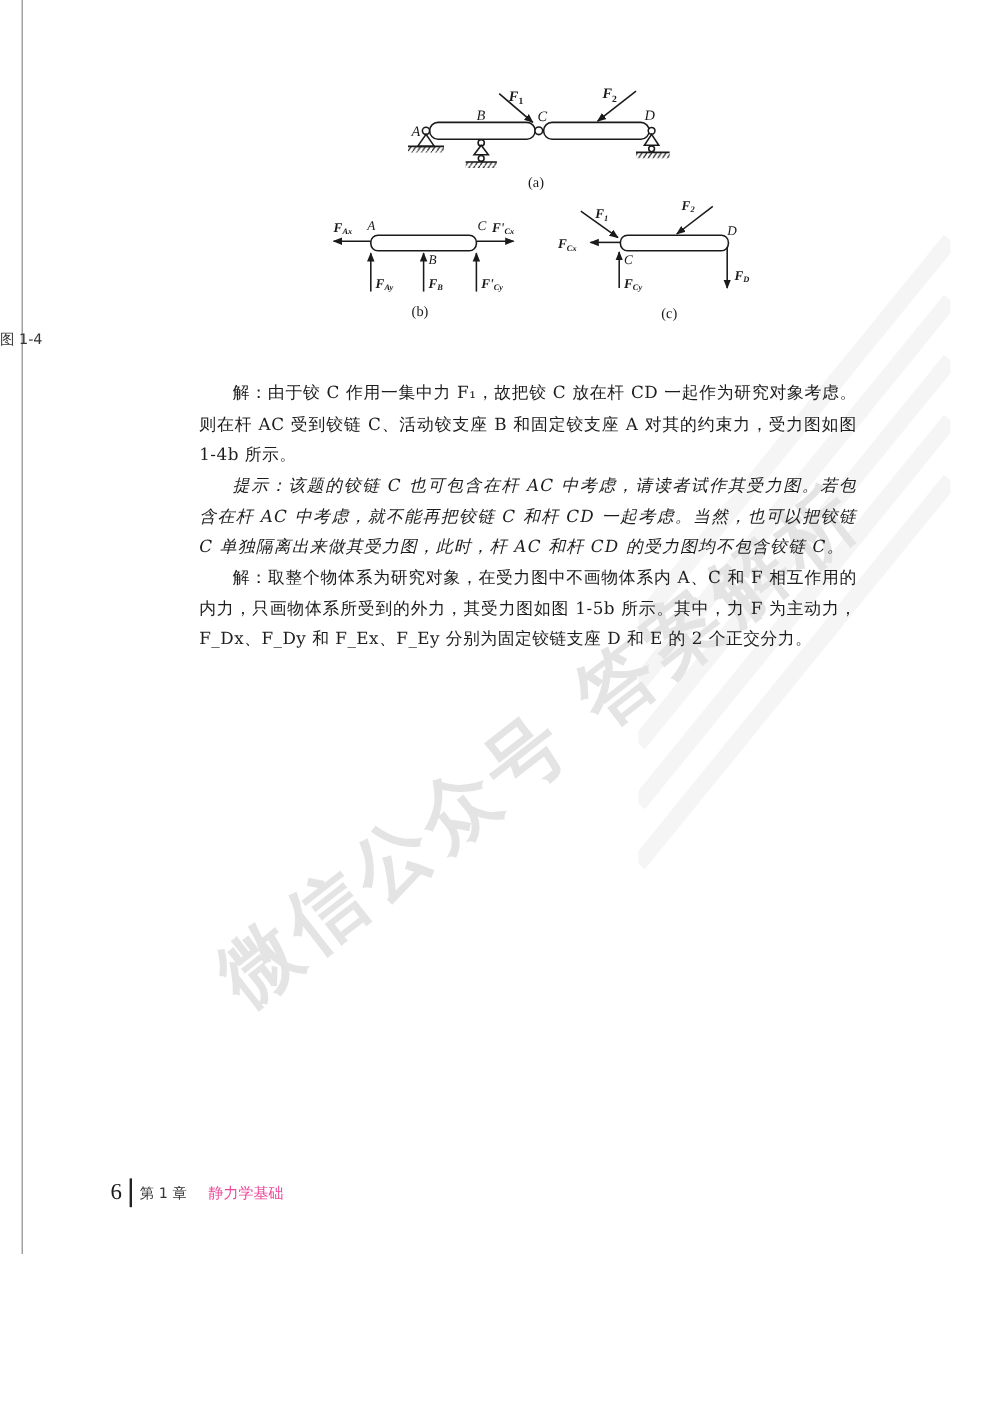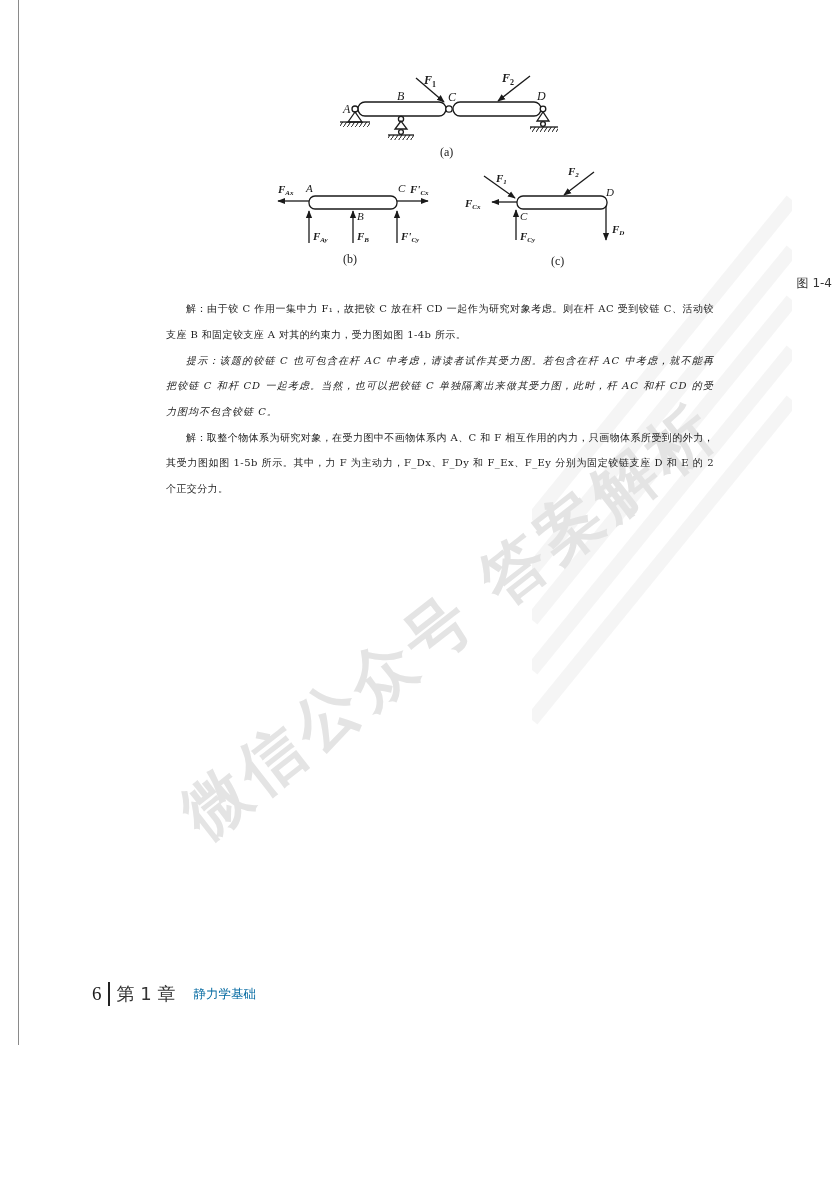--- a/index.html
+++ b/index.html
@@ -12,37 +12,37 @@
       position: absolute; left: 190px; top: 470px; width: 520px; height: 300px;
       transform: rotate(-38deg); transform-origin: center;
       font-family: "DejaVu Sans", sans-serif; font-size: 64px; font-weight: bold; color: #e4e4e4;
       letter-spacing: 6px; white-space: nowrap; pointer-events: none; z-index: 0;
       display: flex; align-items: center; justify-content: center;
     }
     .stripes { position: absolute; right: 40px; top: 160px; width: 260px; height: 820px; z-index: 0; opacity: 0.5; }
     .figure-area { position: absolute; left: 0; top: 0; width: 832px; height: 300px; z-index: 1; }
     svg text { font-family: "Liberation Serif", "DejaVu Serif", serif; }
     .fig-caption {
-      position: absolute; top: 275px; left: 0; width: 832px; text-align: right;
+      position: absolute; top: 275px; left: 0; width: 832px; text-align: left;
       font-family: "DejaVu Sans", sans-serif; font-size: 12px; color: #333;
     }
     .body-text {
-      position: absolute; left: 166px; top: 296px; width: 548px; z-index: 2;
-      font-size: 10px; line-height: 25.5px; letter-spacing: 0.4px; text-align: justify;
+      position: absolute; left: 166px; top: 316px; width: 548px; z-index: 2;
+      font-size: 14px; line-height: 25.5px; letter-spacing: 0.4px; text-align: justify;
     }
     .body-text p { margin: 0 0 0.5px 0; text-indent: 2em; }
     .body-text p.tip { font-family: "DejaVu Serif", serif; font-style: italic; letter-spacing: 1px; }
     .footer {
       position: absolute; left: 92px; top: 982px; display: flex; align-items: center;
       font-family: "DejaVu Sans", sans-serif; z-index: 2;
     }
     .footer .num { font-family: "Liberation Serif", serif; font-size: 19px; margin-right: 6px; }
     .footer .bar { width: 2px; height: 24px; background: #222; margin-right: 7px; }
-    .footer .chap { font-size: 18px; margin-right: 18px; color: #333; }
-    .footer .title { font-size: 12.5px; color: #0369a1; }
+    .footer .chap { font-size: 12px; margin-right: 18px; color: #333; }
+    .footer .title { font-size: 12.5px; color: #ec4899; }
   </style>
 </head>
 <body>
 
 <div class="page-edge"></div>
 
 <svg class="stripes" viewBox="0 0 260 820">
   <g stroke="#ececec" stroke-width="14" fill="none">
     <line x1="260" y1="40" x2="0" y2="360"></line>
     <line x1="260" y1="90" x2="0" y2="410"></line>

